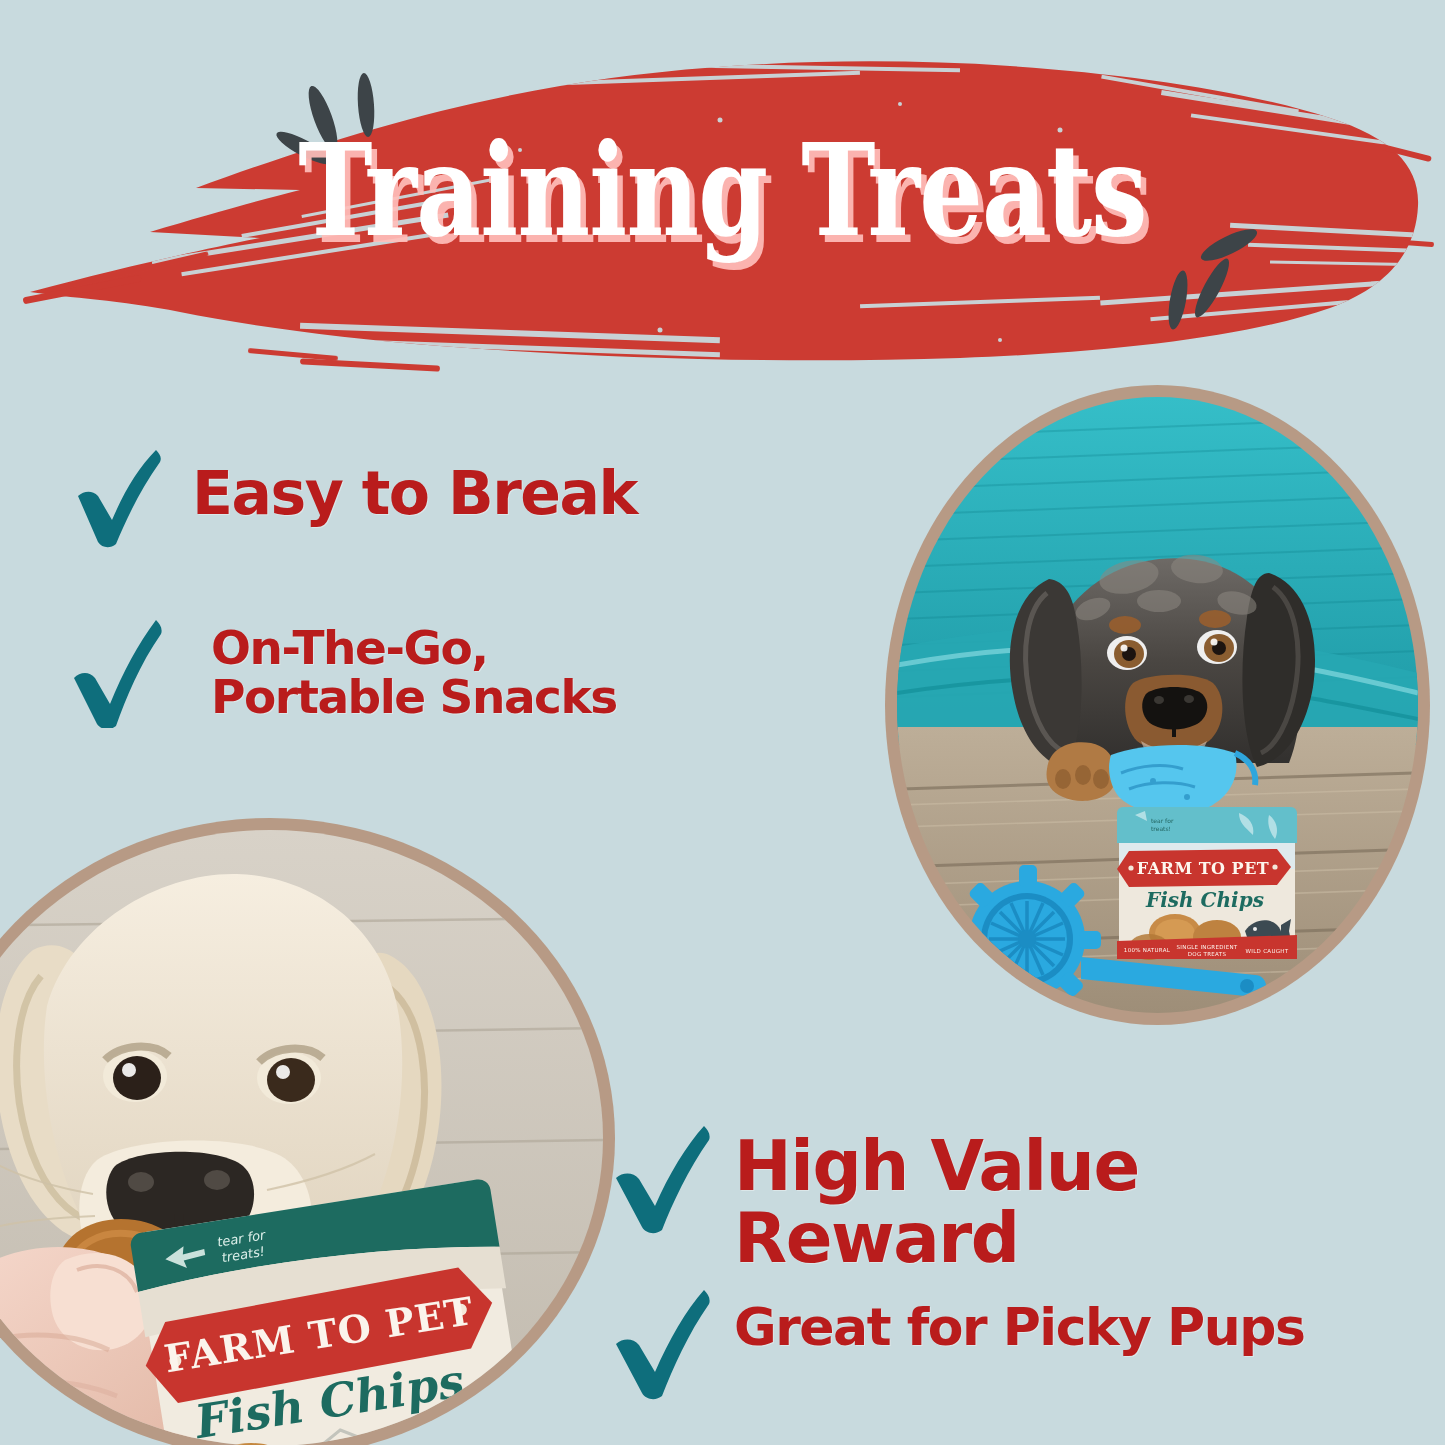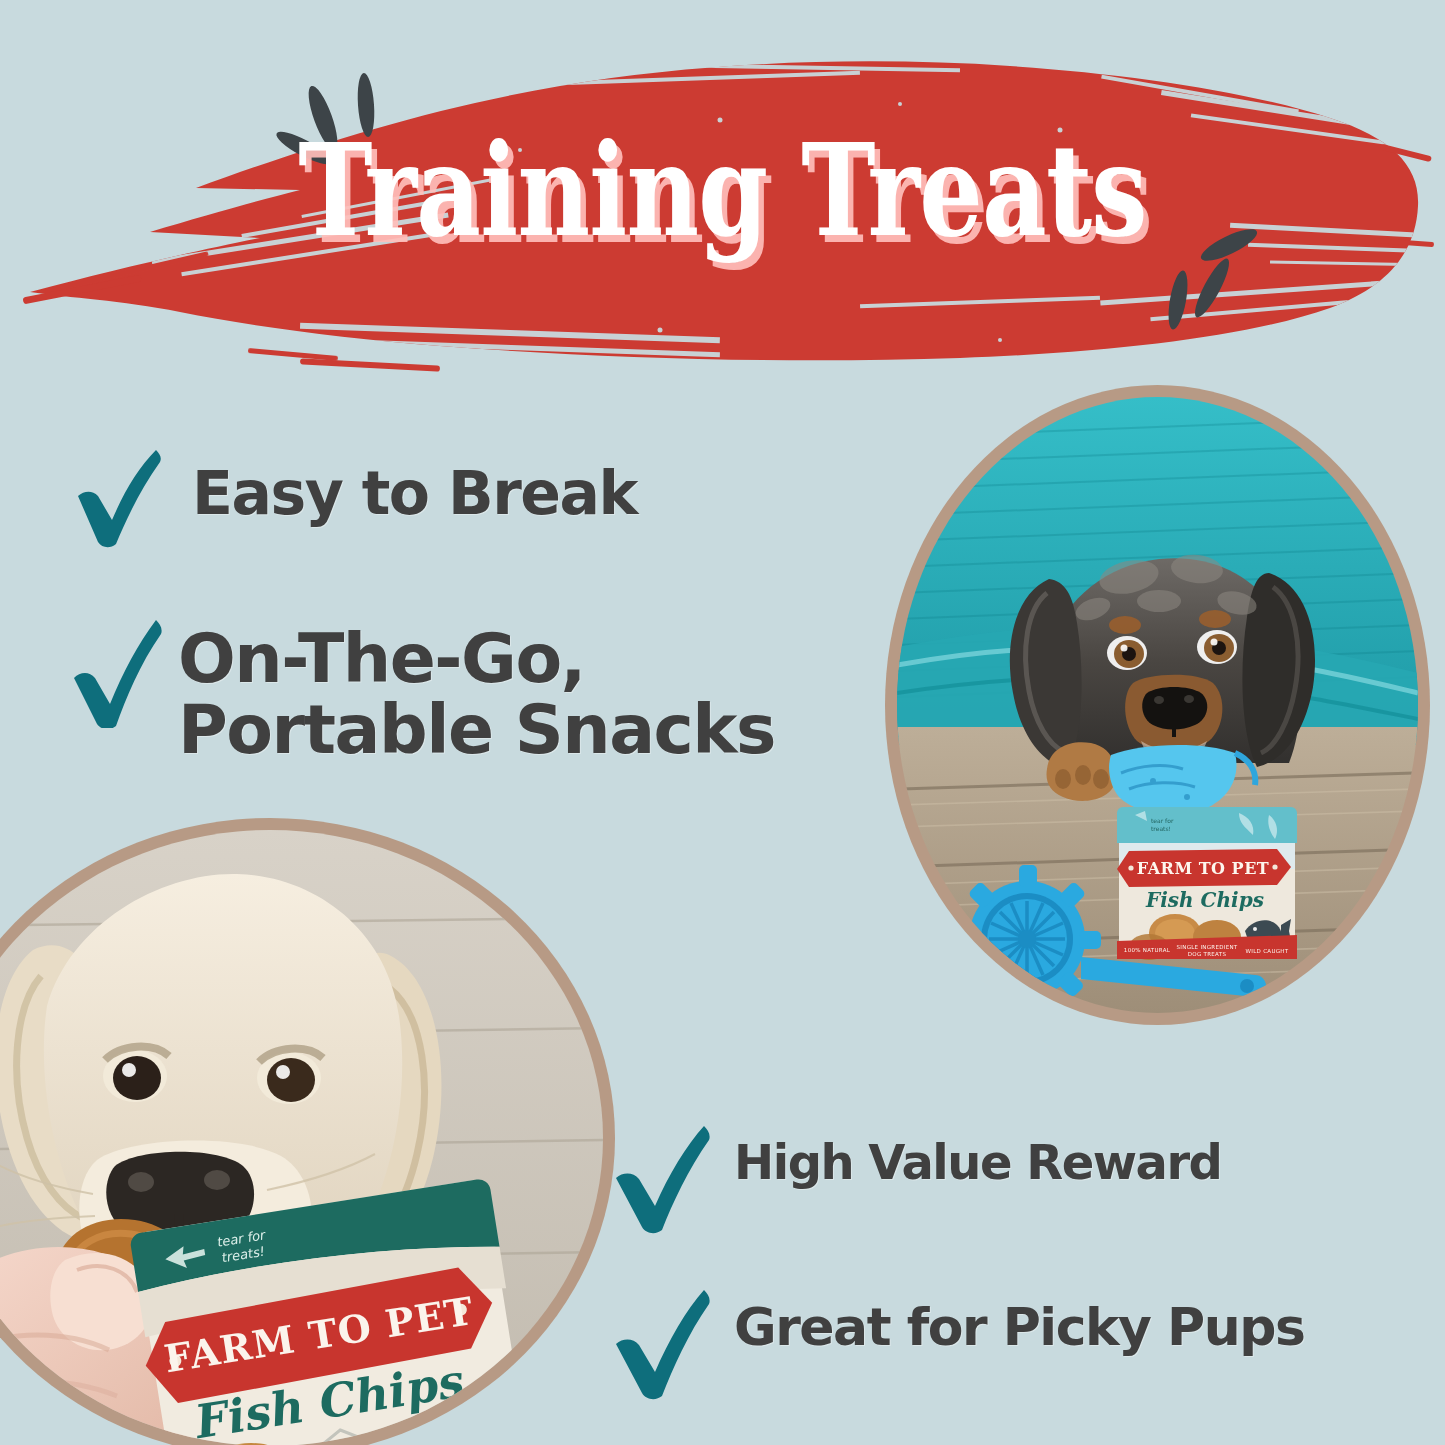--- a/index.html
+++ b/index.html
@@ -38,33 +38,33 @@
   #circle-top-right{left:897px;top:397px;width:521px;height:616px;}
   #circle-bottom-left-ring{left:-75px;top:818px;width:690px;height:640px;}
   #circle-bottom-left{left:-63px;top:830px;width:666px;height:616px;}
 
   
   .check-item{position:absolute;display:flex;align-items:flex-start;}
   .check-icon{flex:0 0 auto;}
   .check-label{
     font-family:"DejaVu Sans", sans-serif;
     font-weight:700;
-    color:#404040;
+    color:#b91c1c;
     line-height:1.04;
     letter-spacing:-1.5px;
     white-space:pre-line;
     text-shadow:1px 1px 0 rgba(255,255,255,0.35);
   }
 
   #item-0{left:72px;top:448px;}
   #item-0 .check-label{font-size:60px;margin-left:28px;margin-top:14px;}
   #item-1{left:70px;top:618px;}
-  #item-1 .check-label{font-size:68px;margin-left:12px;margin-top:6px;}
+  #item-1 .check-label{font-size:47px;margin-left:45px;margin-top:6px;}
   #item-2{left:612px;top:1126px;}
-  #item-2 .check-label{font-size:48px;margin-left:22px;margin-top:12px;}
+  #item-2 .check-label{font-size:69px;margin-left:22px;margin-top:5px;}
   #item-3{left:612px;top:1288px;}
   #item-3 .check-label{font-size:52px;margin-left:22px;margin-top:12px;}
 </style>
 </head>
 <body>
 
 <div id="stage">
 
   <div id="banner-wrap">
     <svg id="banner-svg" width="1445" height="380" viewBox="0 0 1445 380">

